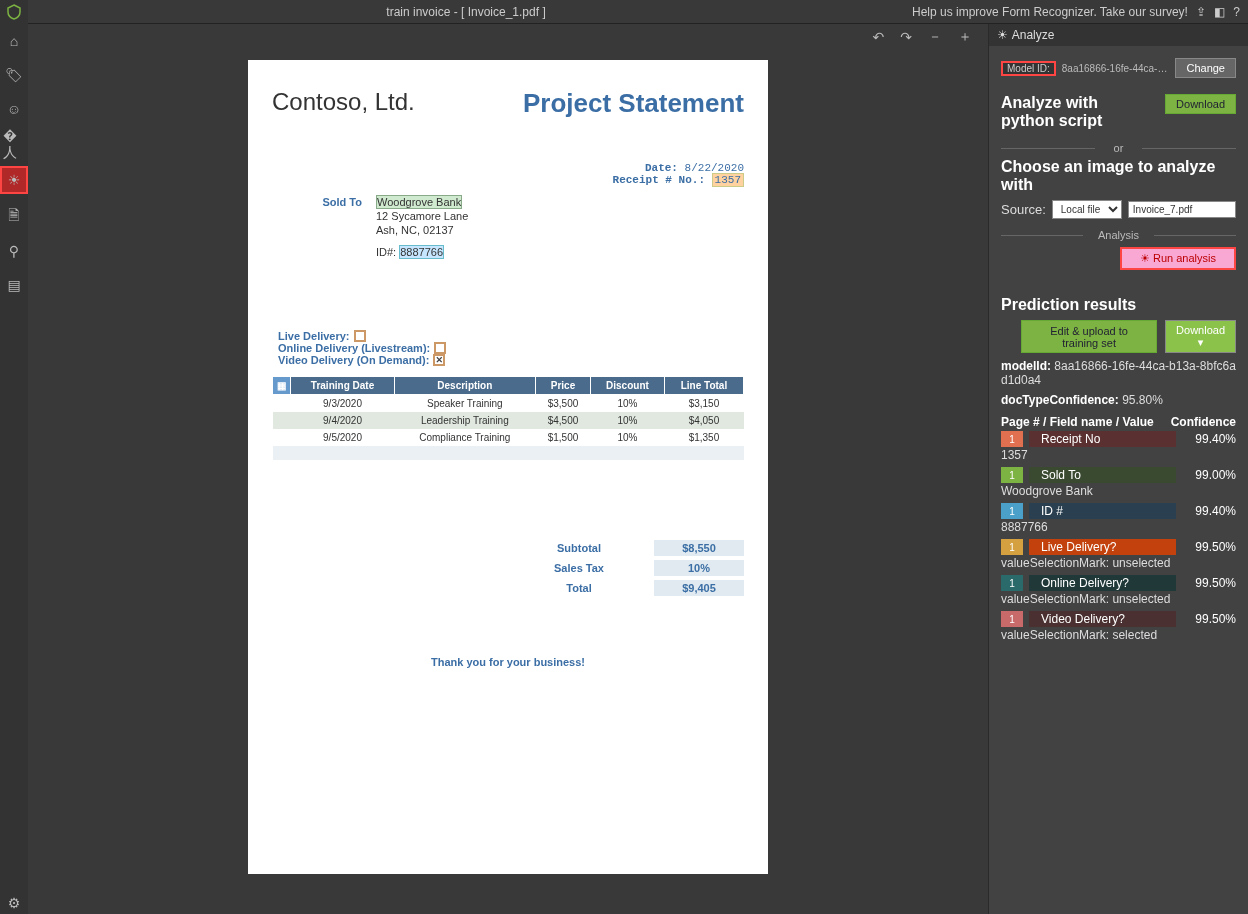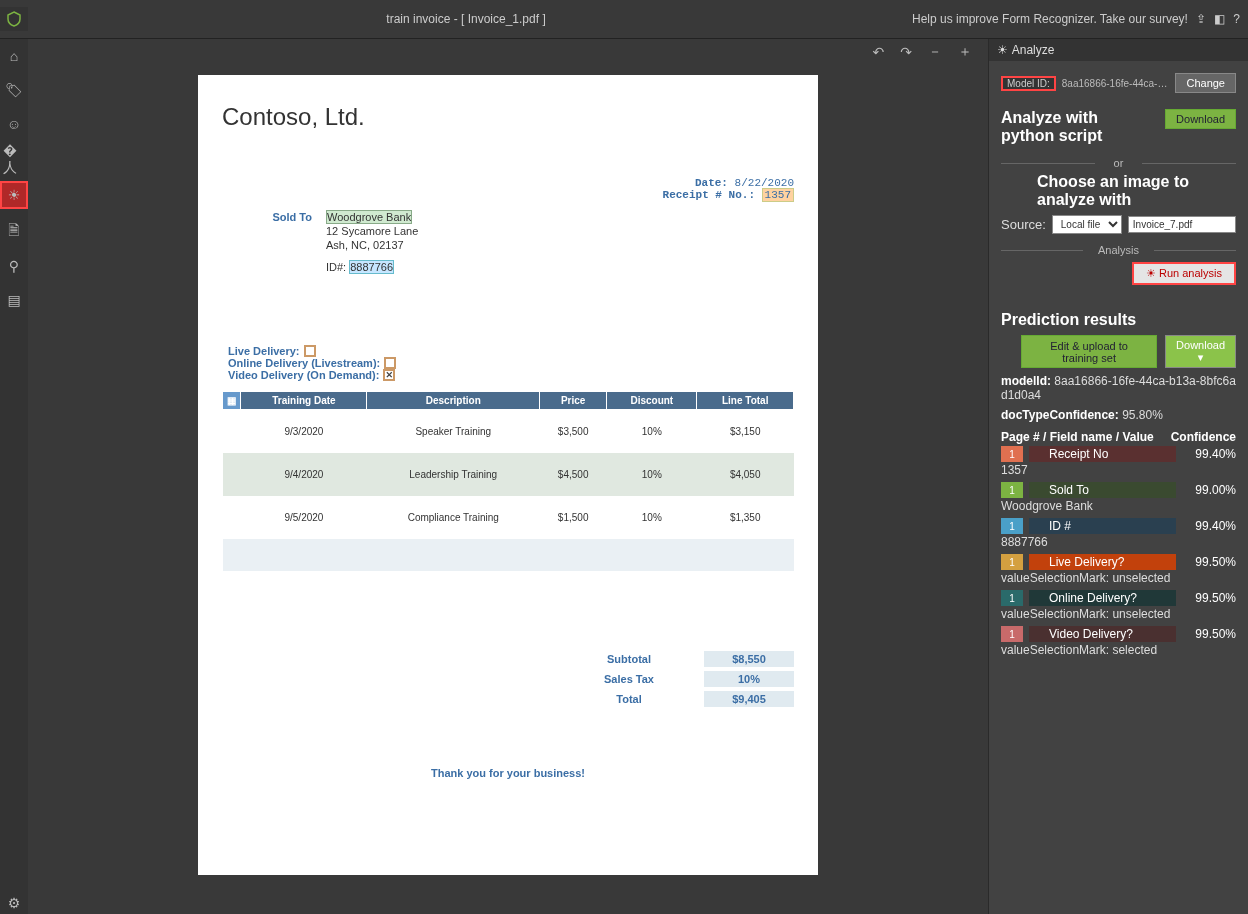--- a/index.html
+++ b/index.html
@@ -1,48 +1,48 @@
 <!DOCTYPE html>
 <html><head>
 <meta charset="utf-8">
 <style>
   * { box-sizing: border-box; margin: 0; padding: 0; }
   body { font-family: "Segoe UI", Arial, sans-serif; background: #2a2a2a; width: 1248px; height: 914px; overflow: hidden; display: flex; flex-direction: column; }
-  .topbar { height: 39px; background: #393939; display: flex; align-items: center; color: #ccc; font-size: 12px; border-bottom: 1px solid #222; }
+  .topbar { height: 24px; background: #393939; display: flex; align-items: center; color: #ccc; font-size: 12px; border-bottom: 1px solid #222; }
   .topbar .logo { width: 28px; height: 24px; display:flex;align-items:center;justify-content:center;background:#333; }
   .topbar .title { flex: 1; text-align: center; }
   .topbar .right { display:flex; align-items:center; gap:8px; padding:0 8px;}
   .topbar .right span { cursor:pointer;}
   .main { display: flex; flex: 1; min-height: 0; }
   .sidebar { width: 28px; background: #333; display: flex; flex-direction: column; align-items: center; padding-top: 6px; gap: 12px; }
   .sidebar .icon { width: 22px; height: 22px; display:flex;align-items:center;justify-content:center; color:#bbb; cursor:pointer; font-size:14px;}
   .sidebar .icon.selected { background:#b02828; border:2px solid #f44; width:28px; height:28px;}
   .sidebar .spacer { flex:1; }
   .canvas { flex: 1; background: #393939; display: flex; flex-direction: column; min-width: 0; }
   .canvas-toolbar { height: 26px; display:flex; justify-content:flex-end; align-items:center; gap:16px; padding:0 16px; color:#bbb;}
   .canvas-toolbar span { cursor:pointer; font-size:14px;}
   .doc-wrap { flex:1; overflow:auto; display:flex; justify-content:center; padding: 10px 0 40px 0;}
-  .doc { width: 620px; min-height: 800px; background:#fff; padding: 28px 24px; font-family: Arial, sans-serif; color:#333; position:relative;}
+  .doc { width: 520px; min-height: 800px; background:#fff; padding: 28px 24px; font-family: Arial, sans-serif; color:#333; position:relative;}
   .doc .company { font-family: Impact, "Arial Black", sans-serif; font-size: 24px; color:#333; }
   .doc .stmt { position:absolute; right:24px; top:28px; color:#3b6ea5; font-size:26px; font-weight:600;}
   .doc .meta { text-align:right; margin-top:46px; font-size:11px; color:#3b6ea5;font-family:Liberation Mono, monospace;}
   .doc .meta .lbl { font-weight:bold;}
   .doc .meta .hl { background:#ffd2a0; border:1px solid #cc8; padding:0 2px;}
   .doc .soldto { display:flex; gap:14px; margin-top:10px; font-size:11px;}
   .doc .soldto .lab { color:#3b6ea5; font-weight:bold; width:90px; text-align:right;}
   .doc .soldto .val .bank { background:#d0ead0; border:1px solid #8a8;}
   .doc .soldto .val .idn { background:#c6e6ff; border:1px solid #6bc;}
   .doc .soldto .val div { margin-bottom:2px;}
   .doc .checks { display:flex; justify-content:space-between; margin-top:70px; font-size:11px; color:#3b6ea5; font-weight:bold; padding:0 6px;flex-direction:column;}
   .doc .checks .ck { display:flex; align-items:center; gap:4px;}
   .doc .checks .box { width:12px;height:12px;border:2px solid #cc9966; display:inline-flex;align-items:center;justify-content:center;font-size:9px;color:#444; background:#fff;}
   .doc table.items { width:100%; border-collapse:collapse; margin-top:10px; font-size:10px;}
   .doc table.items th { background:#4a6b8c; color:#fff; font-weight:bold; padding:3px 4px; border:1px solid #fff;}
   .doc table.items th.first { background:#6699cc;}
-  .doc table.items td { text-align:center; padding:16px 4px;}
+  .doc table.items td { text-align:center; padding:3px 4px;}
   .doc table.items tr.alt td { background:#e0e8e0;}
   .doc table.items tr.blank td { background:#eaf0f4; height:14px;}
   .doc .totals { margin-top:80px; width:240px; margin-left:auto; font-size:11px;}
   .doc .totals .row { display:flex; justify-content:space-between; align-items:center; margin-bottom:4px;}
   .doc .totals .lab { color:#3b6ea5; font-weight:bold; flex:1; text-align:center;}
   .doc .totals .val { width:90px; background:#e0eaf0; color:#3b6ea5; text-align:center; font-weight:bold; padding:2px 0;}
   .doc .thanks { text-align:center; color:#3b6ea5; font-weight:bold; font-size:11px; margin-top:60px;}
   
   .panel { width: 260px; background: #424242; color: #ddd; font-size: 13px; display:flex; flex-direction:column; overflow:auto; border-left:1px solid #2a2a2a;}
   .panel .hdr { background:#333; padding:4px 8px; font-size:12px; display:flex; align-items:center; gap:4px;}
@@ -57,31 +57,31 @@
   .panel .or { text-align:center; font-size:11px; color:#bbb; position:relative; margin:4px 0;}
   .panel .or:before, .panel .or:after { content:""; position:absolute; top:50%; width:40%; border-top:1px solid #666;}
   .panel .or:before { left:0;} .panel .or:after{ right:0;}
   .panel .srcrow { display:flex; align-items:center; gap:6px; margin-top:6px;}
   .panel select, .panel input[type=text] { background:#fff; border:1px solid #888; font-size:10px; padding:2px 4px; color:#333;}
   .panel input[type=text]{ flex:1; min-width: 50px;}
   .panel .analysis-div { text-align:center; font-size:11px; color:#bbb; margin:10px 0 6px; position:relative;}
   .panel .analysis-div:before, .panel .analysis-div:after{content:"";position:absolute;top:50%;width:35%;border-top:1px solid #666;}
   .panel .analysis-div:before{left:0;} .panel .analysis-div:after{right:0;}
   .panel .run { display:flex; justify-content:flex-end;}
-  .panel .run button { background:#e5e5e5; border:2px solid #f44; color:#b00; font-size:11px; padding:3px 12px; cursor:pointer;}
+  .panel .run button { background:#f9a8d4; border:2px solid #f44; color:#b00; font-size:11px; padding:3px 18px; cursor:pointer;}
   .panel .results h3 { font-size:16px; color:#fff; margin-top:10px;}
   .panel .results .btns { display:flex; gap:8px; margin-top:6px;padding-left:20px;}
   .panel .results .info { font-size:12px; color:#ddd; margin-top:6px; word-break:break-all;}
   .panel .results .info b { color:#fff;}
   .panel .preds { margin-top:8px;}
   .panel .preds .cols { display:flex; justify-content:space-between; font-size:12px; font-weight:bold; color:#fff;}
   .panel .pred { margin-top:2px;}
   .panel .pred .row1 { display:flex; align-items:center; font-size:12px;}
   .panel .pred .tag { width:22px; height:16px; display:flex;align-items:center;justify-content:center;font-size:10px;color:#fff; margin-right:6px;}
-  .panel .pred .name { flex:1; background:#3a3a2a; padding:1px 20px; color:#fff;}
+  .panel .pred .name { flex:1; background:#3a3a2a; padding:1px 12px; color:#fff;}
   .panel .pred .conf { width:60px; text-align:right; color:#fff;}
   .panel .pred .val { font-size:12px; color:#ddd; padding:1px 0 3px 0;}
 </style>
 </head>
 <body>
 
 <div class="topbar">
   <div class="logo">
     <svg width="16" height="16" viewBox="0 0 16 16">
         <path d="M8 1l6 3v4c0 4-3 6-6 7-3-1-6-3-6-7V4z" fill="none" stroke="#7cb342" stroke-width="1.5"></path>
@@ -113,20 +113,21 @@
   <div class="canvas">
     <div class="canvas-toolbar">
       <span>↶</span>
       <span>↷</span>
       <span>－</span>
       <span>＋</span>
     </div>
     <div class="doc-wrap">
       <div class="doc">
         <div class="company">Contoso, Ltd.</div>
+        <div class="stmt">Project Statement</div>
         <div class="meta">
           <div><span class="lbl">Date:</span> <span>8/22/2020</span></div>
           <div><span class="lbl">Receipt # No.:</span> <span class="hl">1357</span></div>
         </div>
         <div class="soldto">
           <div class="lab">Sold To</div>
           <div class="val">
             <div><span class="bank">Woodgrove Bank</span></div>
             <div>12 Sycamore Lane</div>
             <div>Ash, NC, 02137</div>
@@ -218,21 +219,21 @@
         <span class="idv">8aa16866-16fe-44ca-b13a-8bfc6a...</span>
         <button class="btn">Change</button>
       </div>
     </div>
     <div class="sec" style="display:flex;align-items:flex-start;gap:21px;">
       <h2 style="font-size:16px;flex:1;">Analyze with python script</h2>
       <button class="btn green">Download</button>
     </div>
     <div class="sec" style="padding-top:0;">
       <div class="or">or</div>
-      <h2 style="font-size:16px;margin-left:36px;">Choose an image to analyze with</h2>
+      <h2 style="font-size:16px;">Choose an image to analyze with</h2>
       <div class="srcrow">
         <span>Source:</span>
         <select><option>Local file</option></select>
         <input type="text" value="Invoice_7.pdf" style="">
       </div>
       <div class="analysis-div">Analysis</div>
       <div class="run">
           <button><span>☀ </span><span>Run analysis</span></button>
         </div>
     </div>

